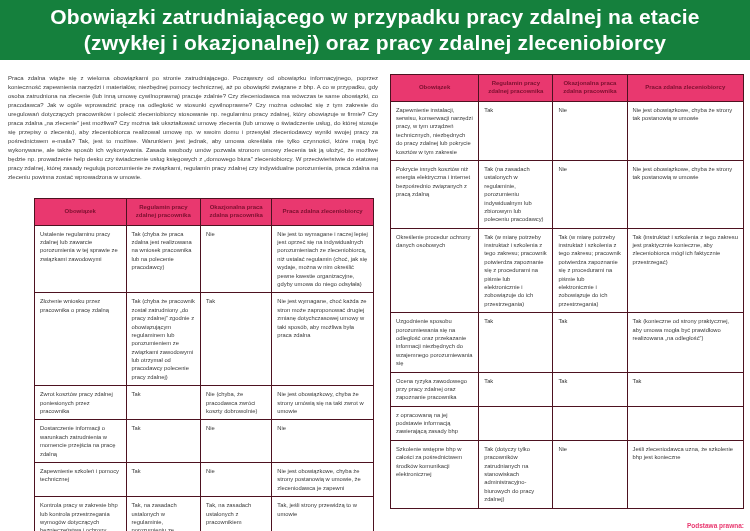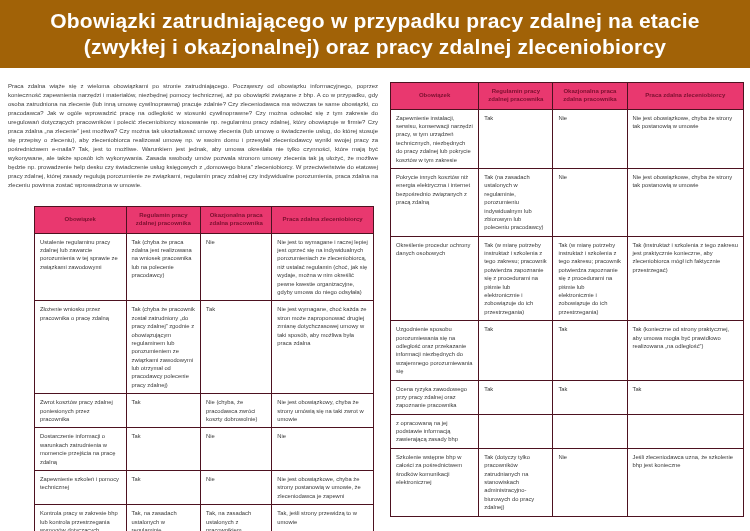--- a/index.html
+++ b/index.html
@@ -1,18 +1,18 @@
 <!DOCTYPE html>
 <html lang="pl"><head>
 <meta charset="utf-8">
 <style>
   html,body{margin:0;padding:0;background:#ffffff;}
   .page{width:750px;height:531px;background:#ffffff;position:relative;overflow:hidden;
         font-family:"Liberation Sans",sans-serif;color:#3a3a3a;}
-  .banner{height:68px;background:#a16207;display:flex;align-items:center;justify-content:center;}
+  .banner{height:60px;background:#15803d;display:flex;align-items:center;justify-content:center;}
   .banner h1{margin:0;max-width:660px;text-align:center;color:#ffffff;font-size:21px;
              line-height:1.22;font-weight:bold;letter-spacing:.2px;}
   .content{display:flex;gap:12px;padding:14px 6px 0 6px;}
   .col-left{width:372px;flex:0 0 372px;}
   .col-right{width:354px;flex:0 0 354px;}
   .intro{margin:0 0 16px 2px;font-size:6px;line-height:1.5;text-align:justify;color:#3d3d3d;}
   table{border-collapse:collapse;table-layout:fixed;}
   .tbl-left{width:340px;margin-left:28px;}
   .tbl-right{width:354px;}
   th{background:#e9386f;color:#7a102f;font-weight:bold;font-size:6px;line-height:1.3;

